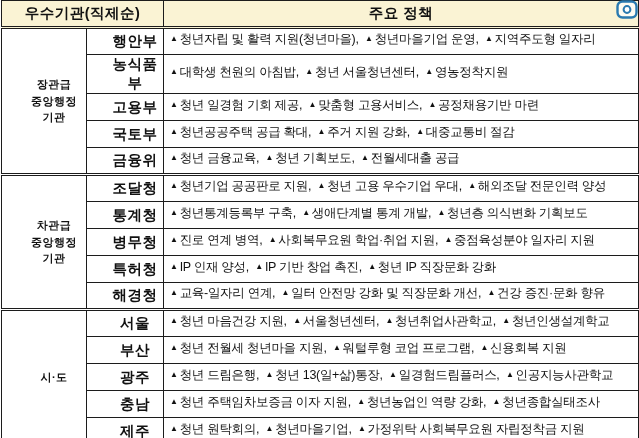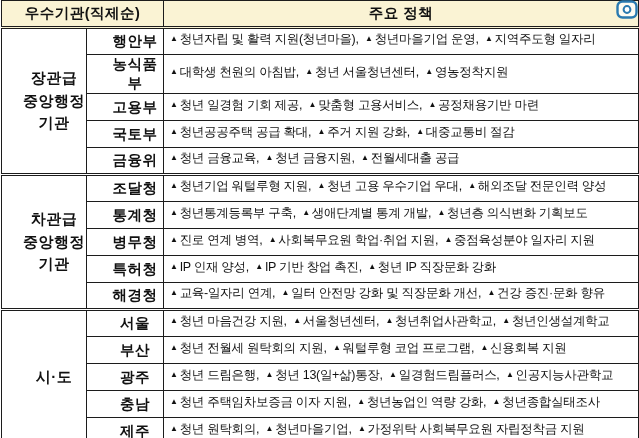--- a/index.html
+++ b/index.html
@@ -38,21 +38,21 @@
     font-size: 14.5px;
     font-weight: 700;
     text-align: center;
     letter-spacing: 0.5px;
     border-bottom: 3px double #1c1c1c;
   }
   tbody td { background: #ffffff; padding-left: 20px; }
   tbody tr { height: 27px; }
   tr.group-start td { border-top: 3px double #1c1c1c; margin-left: 36px; }
   td.group-cell {
-    font-size: 15px;
+    font-size: 11px;
     font-weight: 700;
     text-align: center;
     vertical-align: middle;
     white-space: pre-line;
     line-height: 1.5;
     letter-spacing: 0.5px;
   }
   td.agency-cell {
     font-size: 14.5px;
     font-weight: 700;
@@ -125,28 +125,28 @@
         <tr>
           <td class="agency-cell">고용부</td>
           <td class="policy-cell"><span class="marker">▲</span><span class="policy-item">청년 일경험 기회 제공</span><span class="sep">,  </span><span class="marker">▲</span><span class="policy-item">맞춤형 고용서비스</span><span class="sep">,  </span><span class="marker">▲</span><span class="policy-item">공정채용기반 마련</span></td>
         </tr>
         <tr>
           <td class="agency-cell">국토부</td>
           <td class="policy-cell"><span class="marker">▲</span><span class="policy-item">청년공공주택 공급 확대</span><span class="sep">,  </span><span class="marker">▲</span><span class="policy-item">주거 지원 강화</span><span class="sep">,  </span><span class="marker">▲</span><span class="policy-item">대중교통비 절감</span></td>
         </tr>
         <tr>
           <td class="agency-cell">금융위</td>
-          <td class="policy-cell"><span class="marker">▲</span><span class="policy-item">청년 금융교육</span><span class="sep">,  </span><span class="marker">▲</span><span class="policy-item">청년 금융지원</span><span class="sep">,  </span><span class="marker">▲</span><span class="policy-item">전월세대출 공급</span></td>
+          <td class="policy-cell"><span class="marker">▲</span><span class="policy-item">청년 금융교육</span><span class="sep">,  </span><span class="marker">▲</span><span class="policy-item">청년 기획보도</span><span class="sep">,  </span><span class="marker">▲</span><span class="policy-item">전월세대출 공급</span></td>
         </tr>
         <tr class="group-start">
           <td rowspan="5" class="group-cell">차관급
 중앙행정
 기관</td>
           <td class="agency-cell">조달청</td>
-          <td class="policy-cell"><span class="marker">▲</span><span class="policy-item">청년기업 워털루형 지원</span><span class="sep">,  </span><span class="marker">▲</span><span class="policy-item">청년 고용 우수기업 우대</span><span class="sep">,  </span><span class="marker">▲</span><span class="policy-item">해외조달 전문인력 양성</span></td>
+          <td class="policy-cell"><span class="marker">▲</span><span class="policy-item">청년기업 공공판로 지원</span><span class="sep">,  </span><span class="marker">▲</span><span class="policy-item">청년 고용 우수기업 우대</span><span class="sep">,  </span><span class="marker">▲</span><span class="policy-item">해외조달 전문인력 양성</span></td>
         </tr>
         <tr>
           <td class="agency-cell">통계청</td>
           <td class="policy-cell"><span class="marker">▲</span><span class="policy-item">청년통계등록부 구축</span><span class="sep">,  </span><span class="marker">▲</span><span class="policy-item">생애단계별 통계 개발</span><span class="sep">,  </span><span class="marker">▲</span><span class="policy-item">청년층 의식변화 기획보도</span></td>
         </tr>
         <tr>
           <td class="agency-cell">병무청</td>
           <td class="policy-cell"><span class="marker">▲</span><span class="policy-item">진로 연계 병역</span><span class="sep">,  </span><span class="marker">▲</span><span class="policy-item">사회복무요원 학업·취업 지원</span><span class="sep">,  </span><span class="marker">▲</span><span class="policy-item">중점육성분야 일자리 지원</span></td>
         </tr>
         <tr>
@@ -157,21 +157,21 @@
           <td class="agency-cell">해경청</td>
           <td class="policy-cell"><span class="marker">▲</span><span class="policy-item">교육-일자리 연계</span><span class="sep">,  </span><span class="marker">▲</span><span class="policy-item">일터 안전망 강화 및 직장문화 개선</span><span class="sep">,  </span><span class="marker">▲</span><span class="policy-item">건강 증진·문화 향유</span></td>
         </tr>
         <tr class="group-start">
           <td rowspan="5" class="group-cell">시·도</td>
           <td class="agency-cell">서울</td>
           <td class="policy-cell"><span class="marker">▲</span><span class="policy-item">청년 마음건강 지원</span><span class="sep">,  </span><span class="marker">▲</span><span class="policy-item">서울청년센터</span><span class="sep">,  </span><span class="marker">▲</span><span class="policy-item">청년취업사관학교</span><span class="sep">,  </span><span class="marker">▲</span><span class="policy-item">청년인생설계학교</span></td>
         </tr>
         <tr>
           <td class="agency-cell">부산</td>
-          <td class="policy-cell"><span class="marker">▲</span><span class="policy-item">청년 전월세 원탁회의 지원</span><span class="sep">,  </span><span class="marker">▲</span><span class="policy-item">워털루형 코업 프로그램</span><span class="sep">,  </span><span class="marker">▲</span><span class="policy-item">신용회복 지원</span></td>
+          <td class="policy-cell"><span class="marker">▲</span><span class="policy-item">청년 전월세 청년마을 지원</span><span class="sep">,  </span><span class="marker">▲</span><span class="policy-item">워털루형 코업 프로그램</span><span class="sep">,  </span><span class="marker">▲</span><span class="policy-item">신용회복 지원</span></td>
         </tr>
         <tr>
           <td class="agency-cell">광주</td>
           <td class="policy-cell"><span class="marker">▲</span><span class="policy-item">청년 드림은행</span><span class="sep">,  </span><span class="marker">▲</span><span class="policy-item">청년 13(일+삶)통장</span><span class="sep">,  </span><span class="marker">▲</span><span class="policy-item">일경험드림플러스</span><span class="sep">,  </span><span class="marker">▲</span><span class="policy-item">인공지능사관학교</span></td>
         </tr>
         <tr>
           <td class="agency-cell">충남</td>
           <td class="policy-cell"><span class="marker">▲</span><span class="policy-item">청년 주택임차보증금 이자 지원</span><span class="sep">,  </span><span class="marker">▲</span><span class="policy-item">청년농업인 역량 강화</span><span class="sep">,  </span><span class="marker">▲</span><span class="policy-item">청년종합실태조사</span></td>
         </tr>
         <tr>

